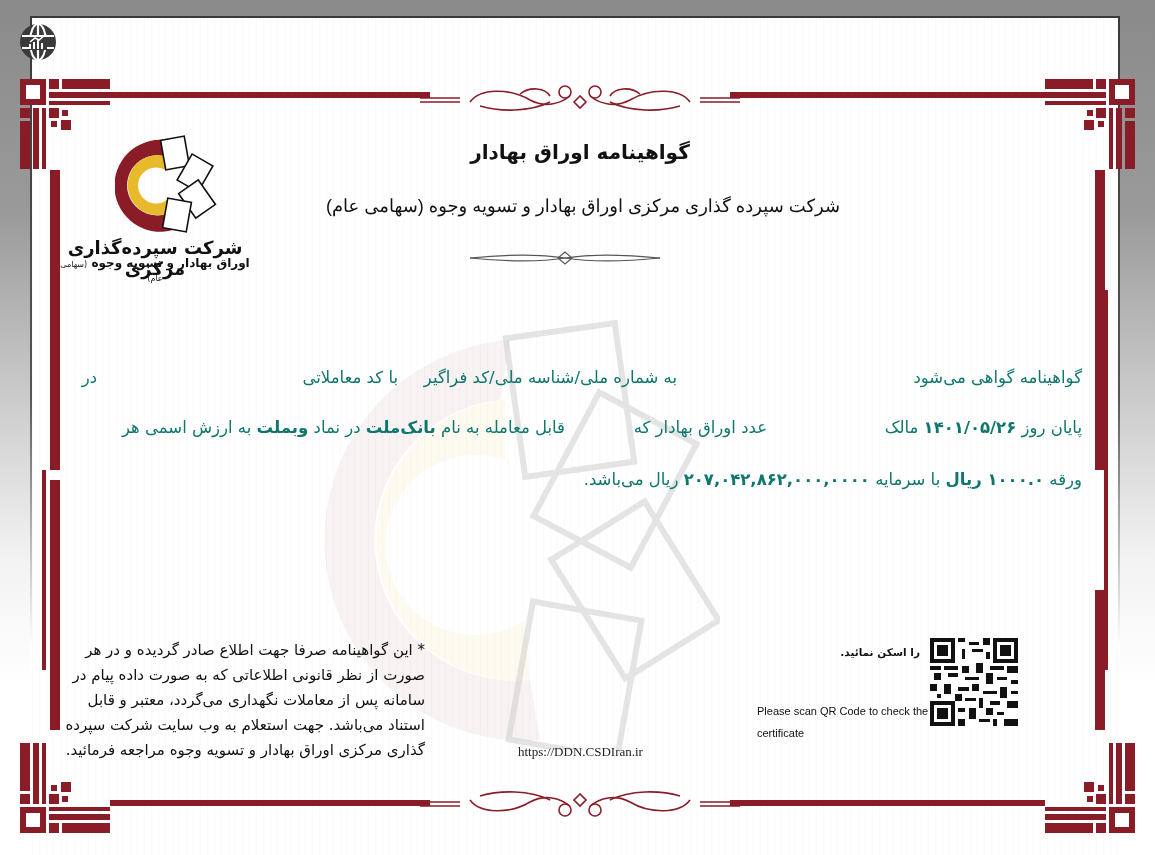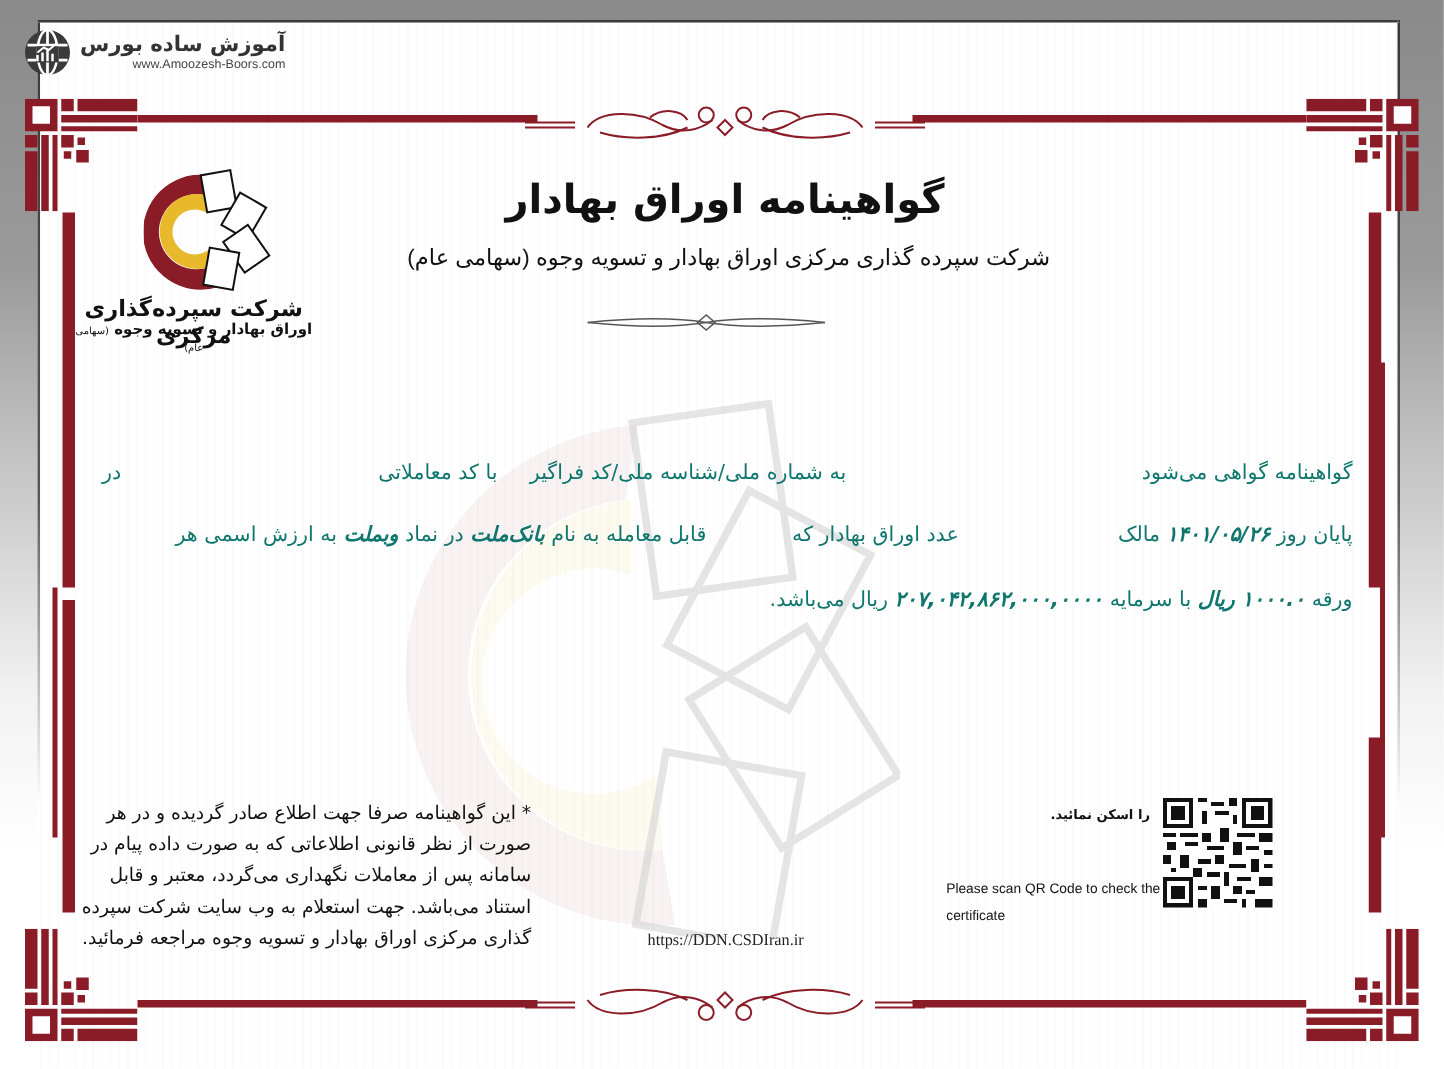--- a/index.html
+++ b/index.html
@@ -35,40 +35,40 @@
   .c-tr { right: 20px; top: 79px; transform: scaleX(-1); }
   .c-bl { left: 20px; bottom: 22px; transform: scaleY(-1); }
   .c-br { right: 20px; bottom: 22px; transform: scale(-1,-1); }
   .side-bar { position: absolute; background: #8a1c28; }
 
   .ornament { position: absolute; left: 420px; width: 320px; height: 34px; }
   .ornament svg { width: 100%; height: 100%; }
 
   
   .title { position: absolute; left: 300px; top: 140px; width: 560px; text-align: center; direction: rtl;
-    font-family: "DejaVu Sans", sans-serif; font-weight: bold; font-size: 32px; color: #111; }
+    font-family: "DejaVu Sans", sans-serif; font-weight: bold; font-size: 20px; color: #111; }
   .subtitle { position: absolute; left: 280px; top: 195px; width: 560px; direction: rtl;
     font-family: Liberation Sans, sans-serif; font-size: 18px; color: #111; }
   .divider { position: absolute; left: 470px; top: 248px; width: 190px; height: 20px; }
 
   
   .csd-logo { position: absolute; left: 60px; top: 134px; width: 210px; height: 150px; }
   .csd-mark { position: absolute; left: 55px; top: 0; width: 110px; height: 100px; }
   .csd-line1 { position: absolute; left: 0; top: 103px; width: 190px; text-align: center; direction: rtl;
     font-weight: bold; font-size: 18px; color: #111; }
   .csd-line2 { position: absolute; left: 0; top: 122px; width: 190px; text-align: center; direction: rtl;
     font-weight: bold; font-size: 12px; color: #111; }
   .csd-line2 small { font-size: 8px; font-weight: normal; }
 
   
   .watermark { position: absolute; left: 300px; top: 300px; width: 420px; height: 450px; opacity: 1; pointer-events: none; }
 
   
   .row { position: absolute; direction: rtl; font-family: "DejaVu Sans", sans-serif; font-size: 16.5px; color: #0f766e; white-space: nowrap; }
-  .row b { font-weight: bold; font-style: italic; }
+  .row b { font-weight: bold; }
 
   
   .disclaimer { position: absolute; left: 60px; top: 638px; width: 365px; direction: rtl; text-align: right;
     font-size: 15px; line-height: 25px; color: #111; }
 
   
   .qr-fa { position: absolute; left: 760px; top: 640px; width: 160px; direction: rtl; text-align: right;
     font-size: 10.5px; font-weight: bold; line-height: 24px; color: #111; }
   .qr-en { position: absolute; left: 757px; top: 700px; width: 175px;
     font-family: "Liberation Sans", sans-serif; font-size: 11px; line-height: 22px; color: #111; }
@@ -84,24 +84,20 @@
 
 <div class="brand">
   <svg class="brand-globe" viewBox="0 0 40 40">
     <circle cx="20" cy="20" r="18" fill="#3a3a3a"></circle>
     <path d="M4 14 H36 M4 26 H36 M20 2 V38" stroke="#fff" stroke-width="2.2" fill="none"></path>
     <ellipse cx="20" cy="20" rx="8" ry="18" stroke="#fff" stroke-width="2" fill="none"></ellipse>
     <rect x="11" y="15" width="18" height="13" fill="#3a3a3a"></rect>
     <path d="M12 27 V22 M16 27 V20 M20 27 V18 M24 27 V21" stroke="#fff" stroke-width="2"></path>
     <path d="M12 20 L17 16 L21 18 L28 12" stroke="#fff" stroke-width="1.6" fill="none"></path>
   </svg>
-  <div class="brand-text">
-    <div class="brand-name">آموزش ساده بورس</div>
-    <div class="brand-url">www.Amoozesh-Boors.com</div>
-  </div>
 </div>
 
 <svg width="0" height="0" style="position:absolute">
   <defs>
     <g id="cornerShape">
       <rect x="0" y="0" width="26" height="26" fill="#8a1c28"></rect>
       <rect x="6" y="6" width="14" height="14" fill="#fff"></rect>
       <rect x="29" y="0" width="10" height="10" fill="#8a1c28"></rect>
       <rect x="42" y="0" width="48" height="10" fill="#8a1c28"></rect>
       <rect x="29" y="13" width="61" height="6" fill="#8a1c28"></rect>

